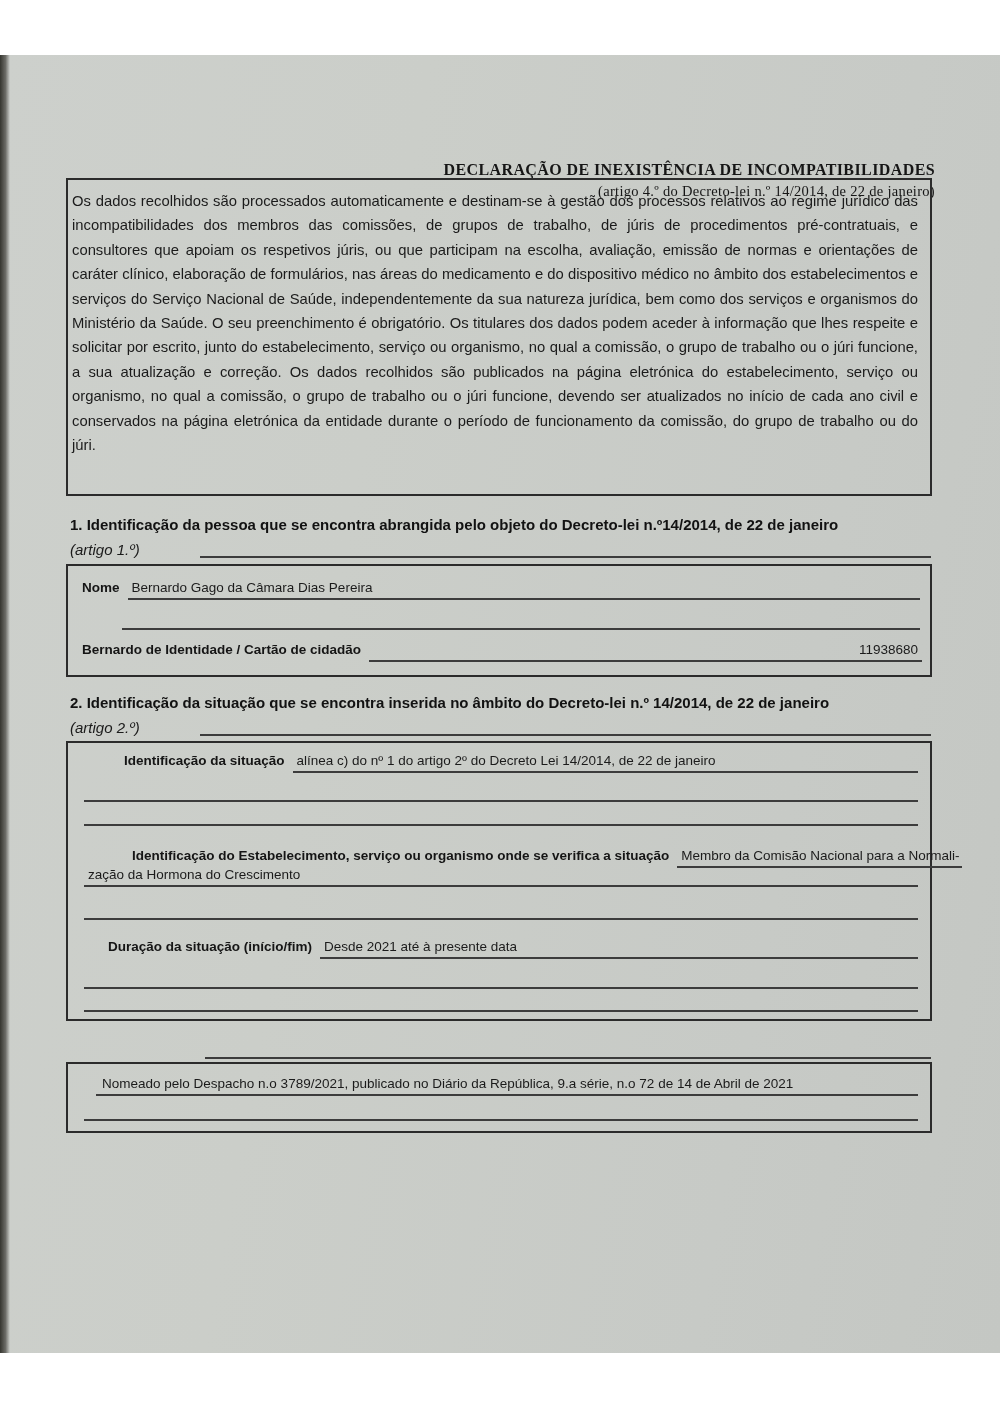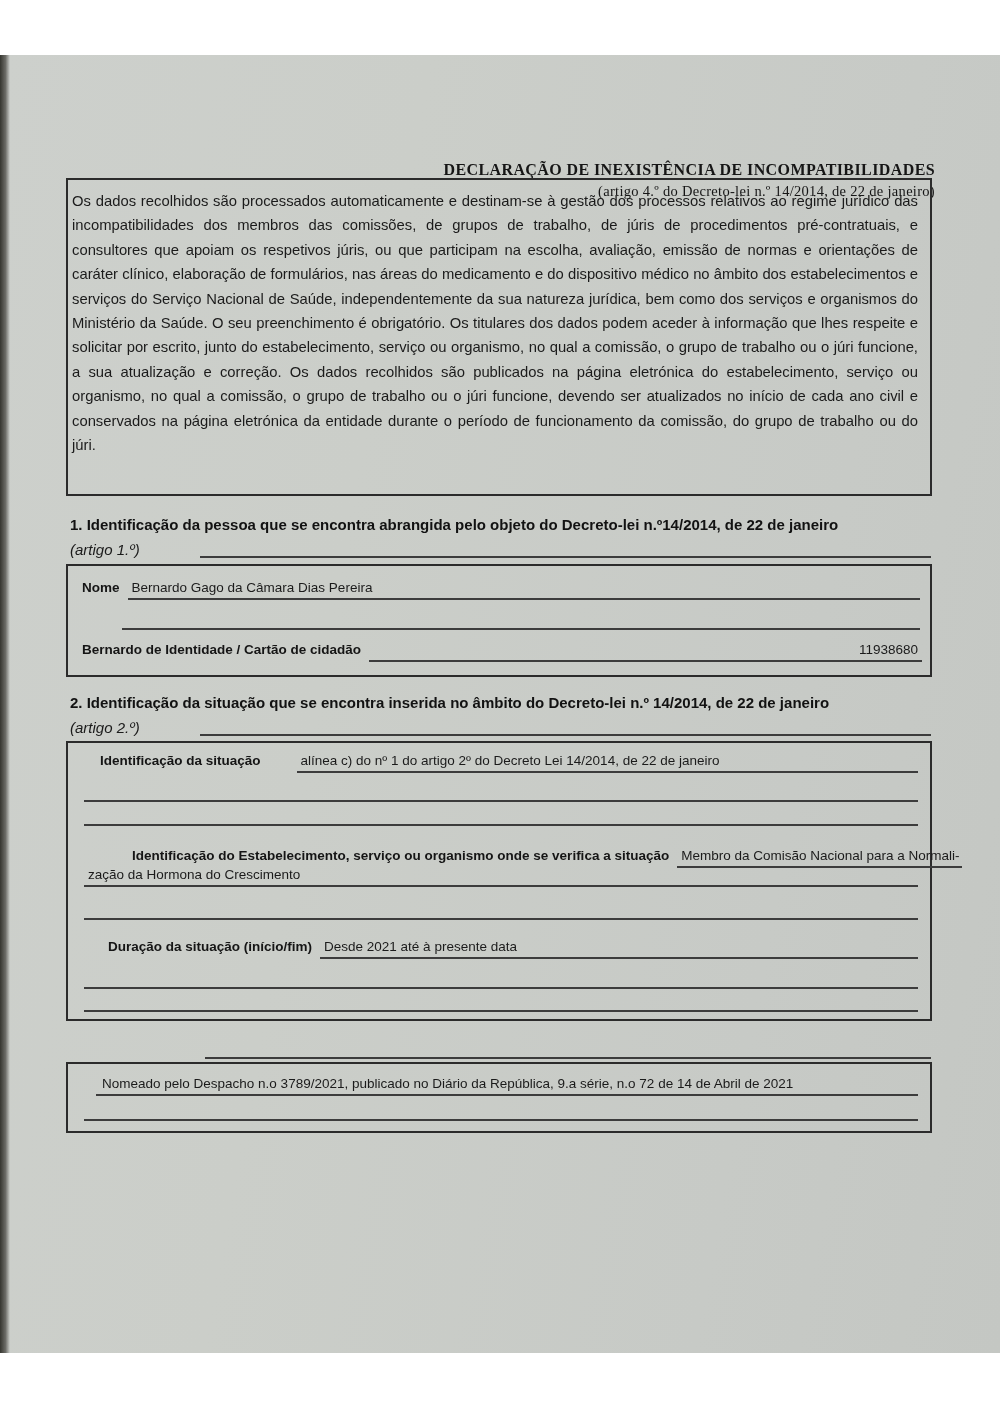--- a/index.html
+++ b/index.html
@@ -89,21 +89,21 @@
       <span class="flabel">Bernardo de Identidade / Cartão de cidadão</span>
       <span class="fvalue right">11938680</span>
     </div>
   </div>
 
   <div class="sec-heading" style="top:639px;">2. Identificação da situação que se encontra inserida no âmbito do Decreto-lei n.º 14/2014, de 22 de janeiro</div>
   <div class="sec-sub" style="top:664px;">(artigo 2.º)</div>
   <div class="rule" style="left:200px;top:679px;width:731px;"></div>
 
   <div class="fbox" style="top:686px;height:280px;">
-    <div class="frow" style="left:32px;right:12px;top:10px;height:28px;gap:28px;">
+    <div class="frow" style="left:56px;right:12px;top:10px;height:28px;">
       <span class="flabel">Identificação da situação</span>
       <span class="fvalue">alínea c) do nº 1 do artigo 2º do Decreto Lei 14/2014, de 22 de janeiro</span>
     </div>
     <div class="blank-line" style="left:16px;right:12px;top:57px;"></div>
     <div class="blank-line" style="left:16px;right:12px;top:81px;"></div>
 
     <div class="frow" style="left:16px;right:12px;top:124px;height:28px;">
       <span class="fvalue">zação da Hormona do Crescimento</span>
     </div>
     <div class="frow" style="left:64px;right:12px;top:105px;height:28px;">

